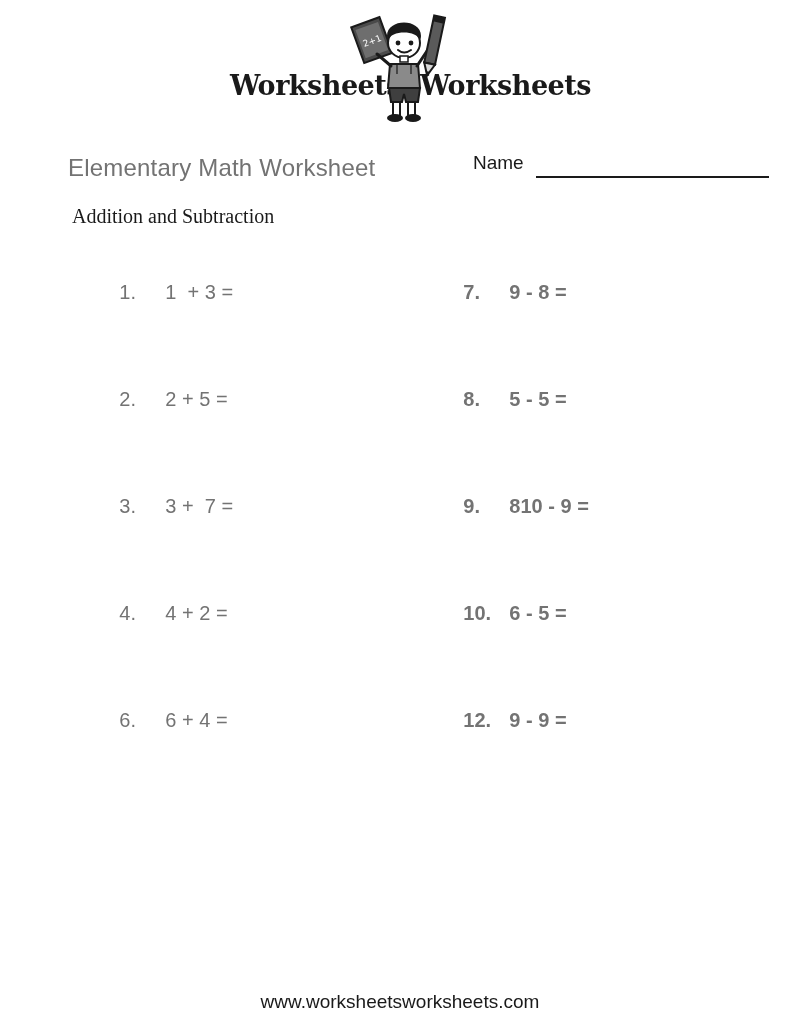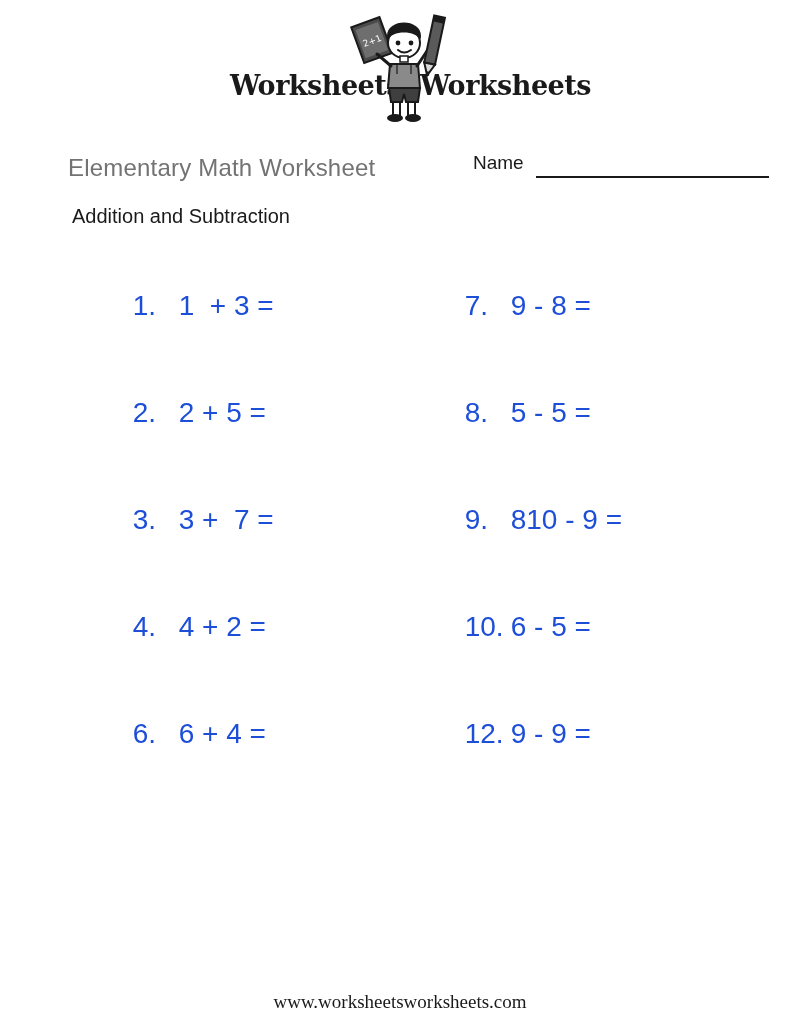--- a/index.html
+++ b/index.html
@@ -59,20 +59,21 @@
     color: #737373;
     letter-spacing: 0.2px;
     text-align: center;
   }
   .subtitle {
     position: absolute;
     left: 72px;
     top: 205px;
     font-size: 20px;
     color: #1a1a1a;
+    font-family: Liberation Serif, serif;
   }
   .name-label {
     position: absolute;
     left: 473px;
     top: 152px;
     font-size: 19px;
     color: #1a1a1a;
   }
   .name-line {
     position: absolute;
@@ -88,46 +89,46 @@
     position: absolute;
     left: 0;
     top: 258px;
     width: 800px;
   }
   .col {
     position: absolute;
     top: 0;
   }
   .col-left { left: 86px; width: 300px; }
-  .col-right { left: 418px; width: 320px; }
+  .col-right { left: 430px; width: 320px; font-weight: bold; }
 
   .problem {
     position: relative;
     height: 107px;
-    font-size: 28px;
-    color: #1d4ed8;
+    font-size: 20px;
+    color: #737373;
     white-space: pre;
   }
   .problem .num {
     display: inline-block;
     width: 46px;
     text-align: left;
   }
   .problem .expr {
     display: inline-block;
   }
 
   
   .footer {
     position: absolute;
     left: 0;
     bottom: 22px;
     width: 800px;
     text-align: center;
-    font-family: Liberation Serif, serif;
+    font-family: Liberation Sans, sans-serif;
     font-size: 19px;
     color: #1a1a1a;
   }
 </style>
 </head>
 <body>
 
 <div class="logo-block">
   <div class="logo-inner">
     <span class="logo-word left">Worksheets</span>

